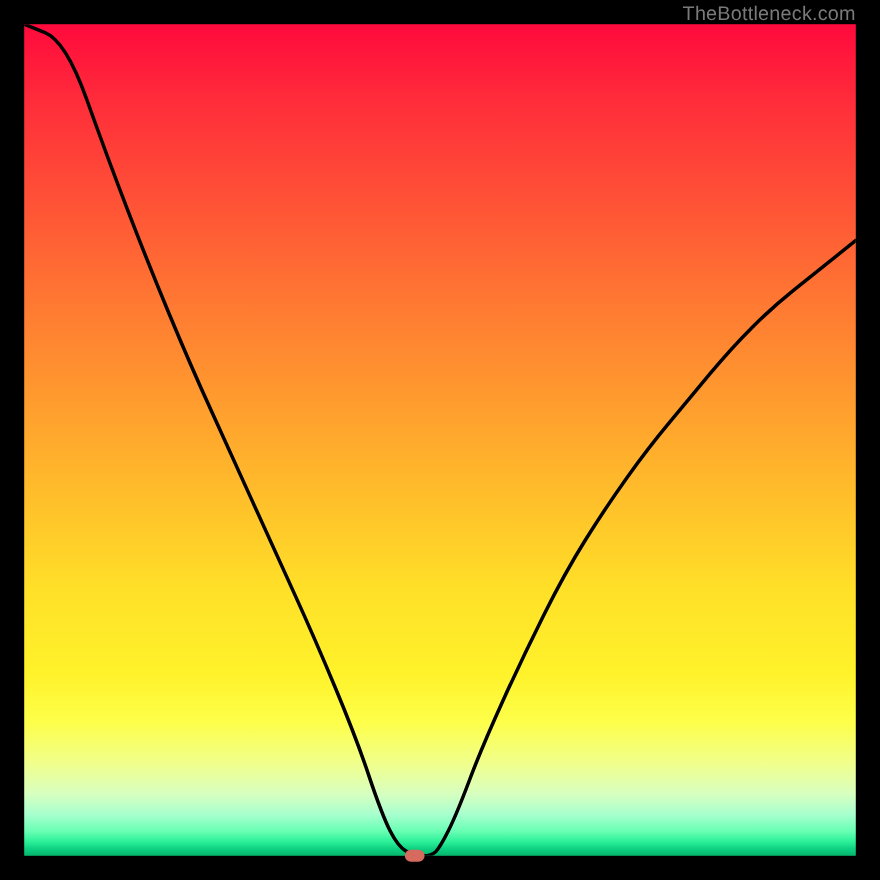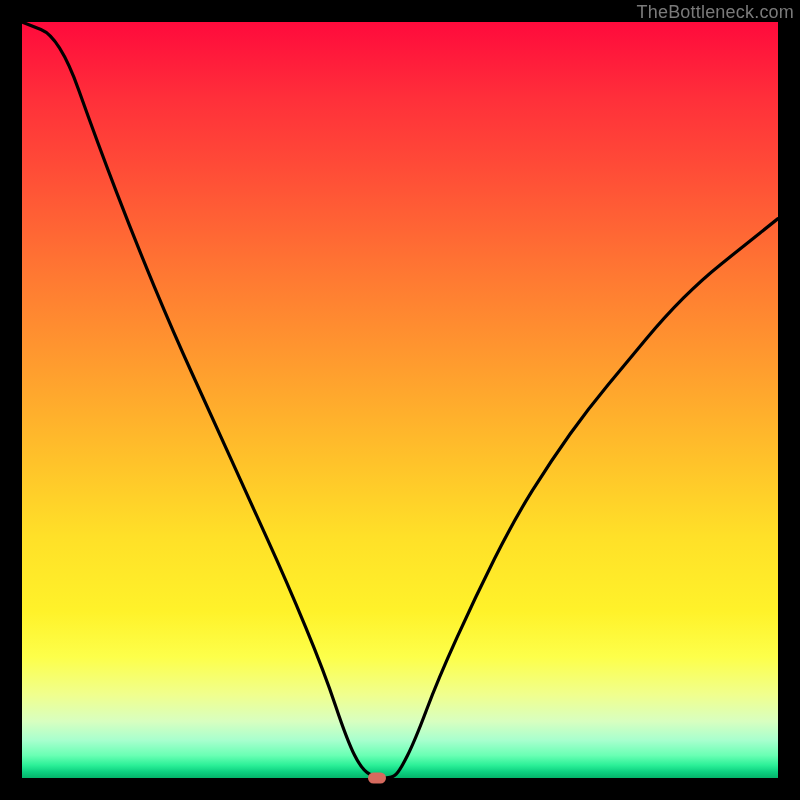--- a/index.html
+++ b/index.html
@@ -44,21 +44,21 @@
   .curve-svg {
     position: absolute;
     left: 0;
     top: 0;
     width: 756px;
     height: 756px;
   }
   .watermark {
     position: absolute;
     top: 2px;
-    right: 6px;
+    right: 22px;
     font-family: Arial, Helvetica, sans-serif;
     font-size: 18px;
     color: #7a7a7a;
     letter-spacing: 0.2px;
   }
   .minpoint {
     position: absolute;
     width: 18px;
     height: 11px;
     border-radius: 6px;

